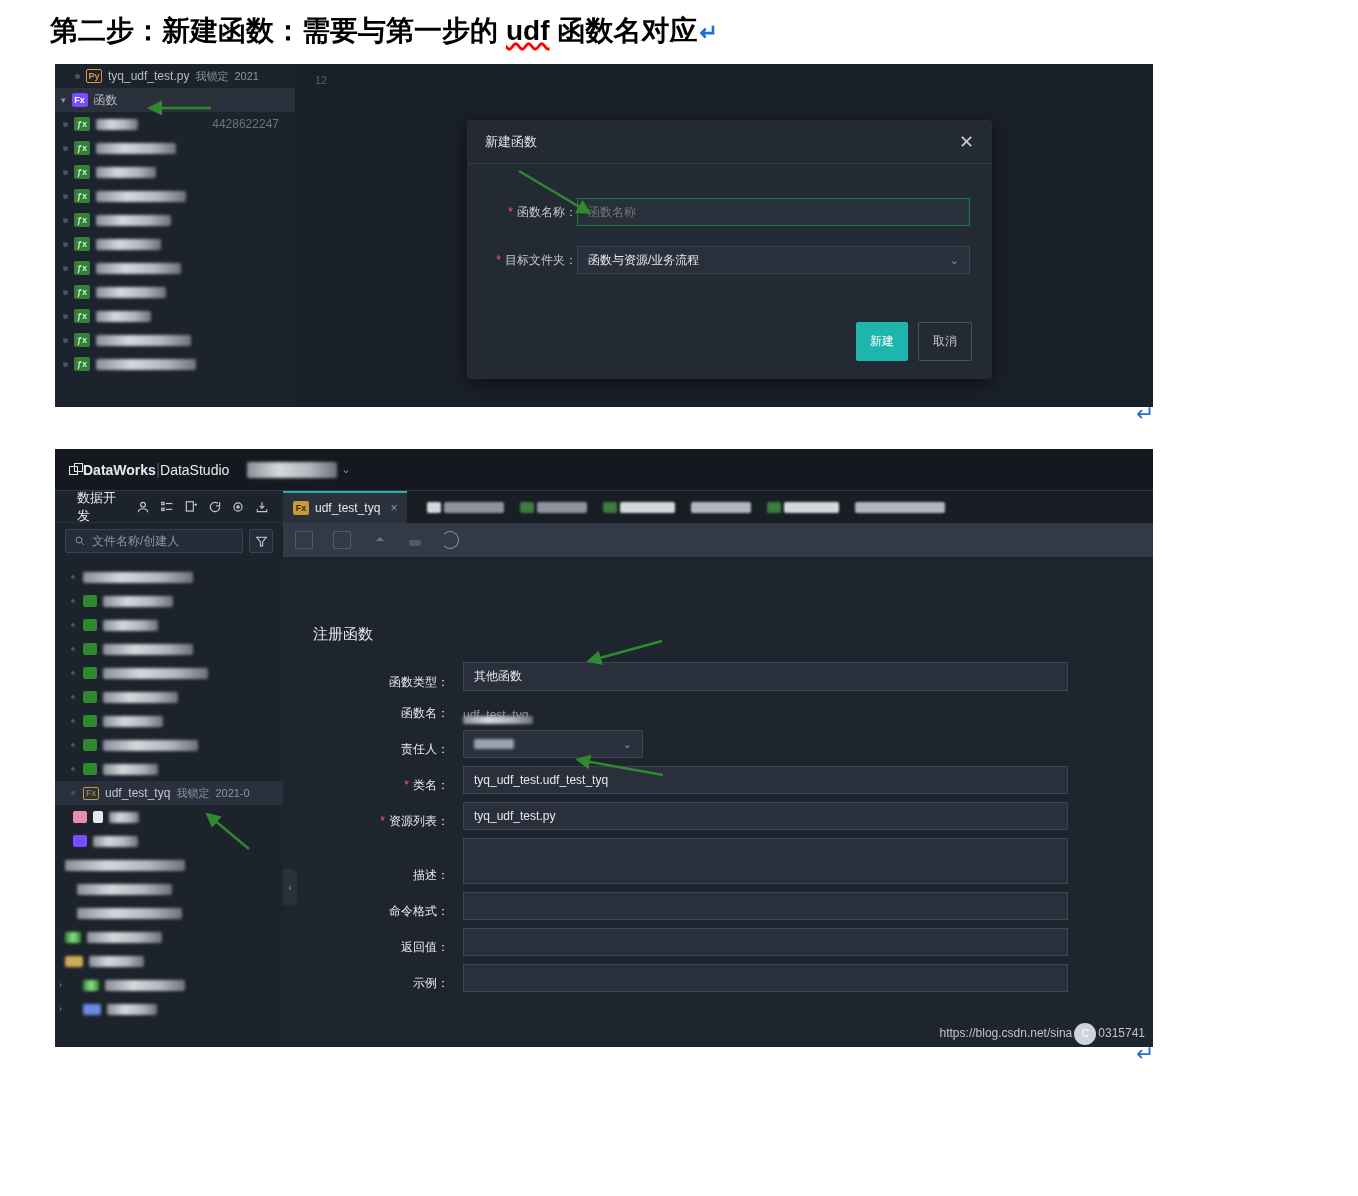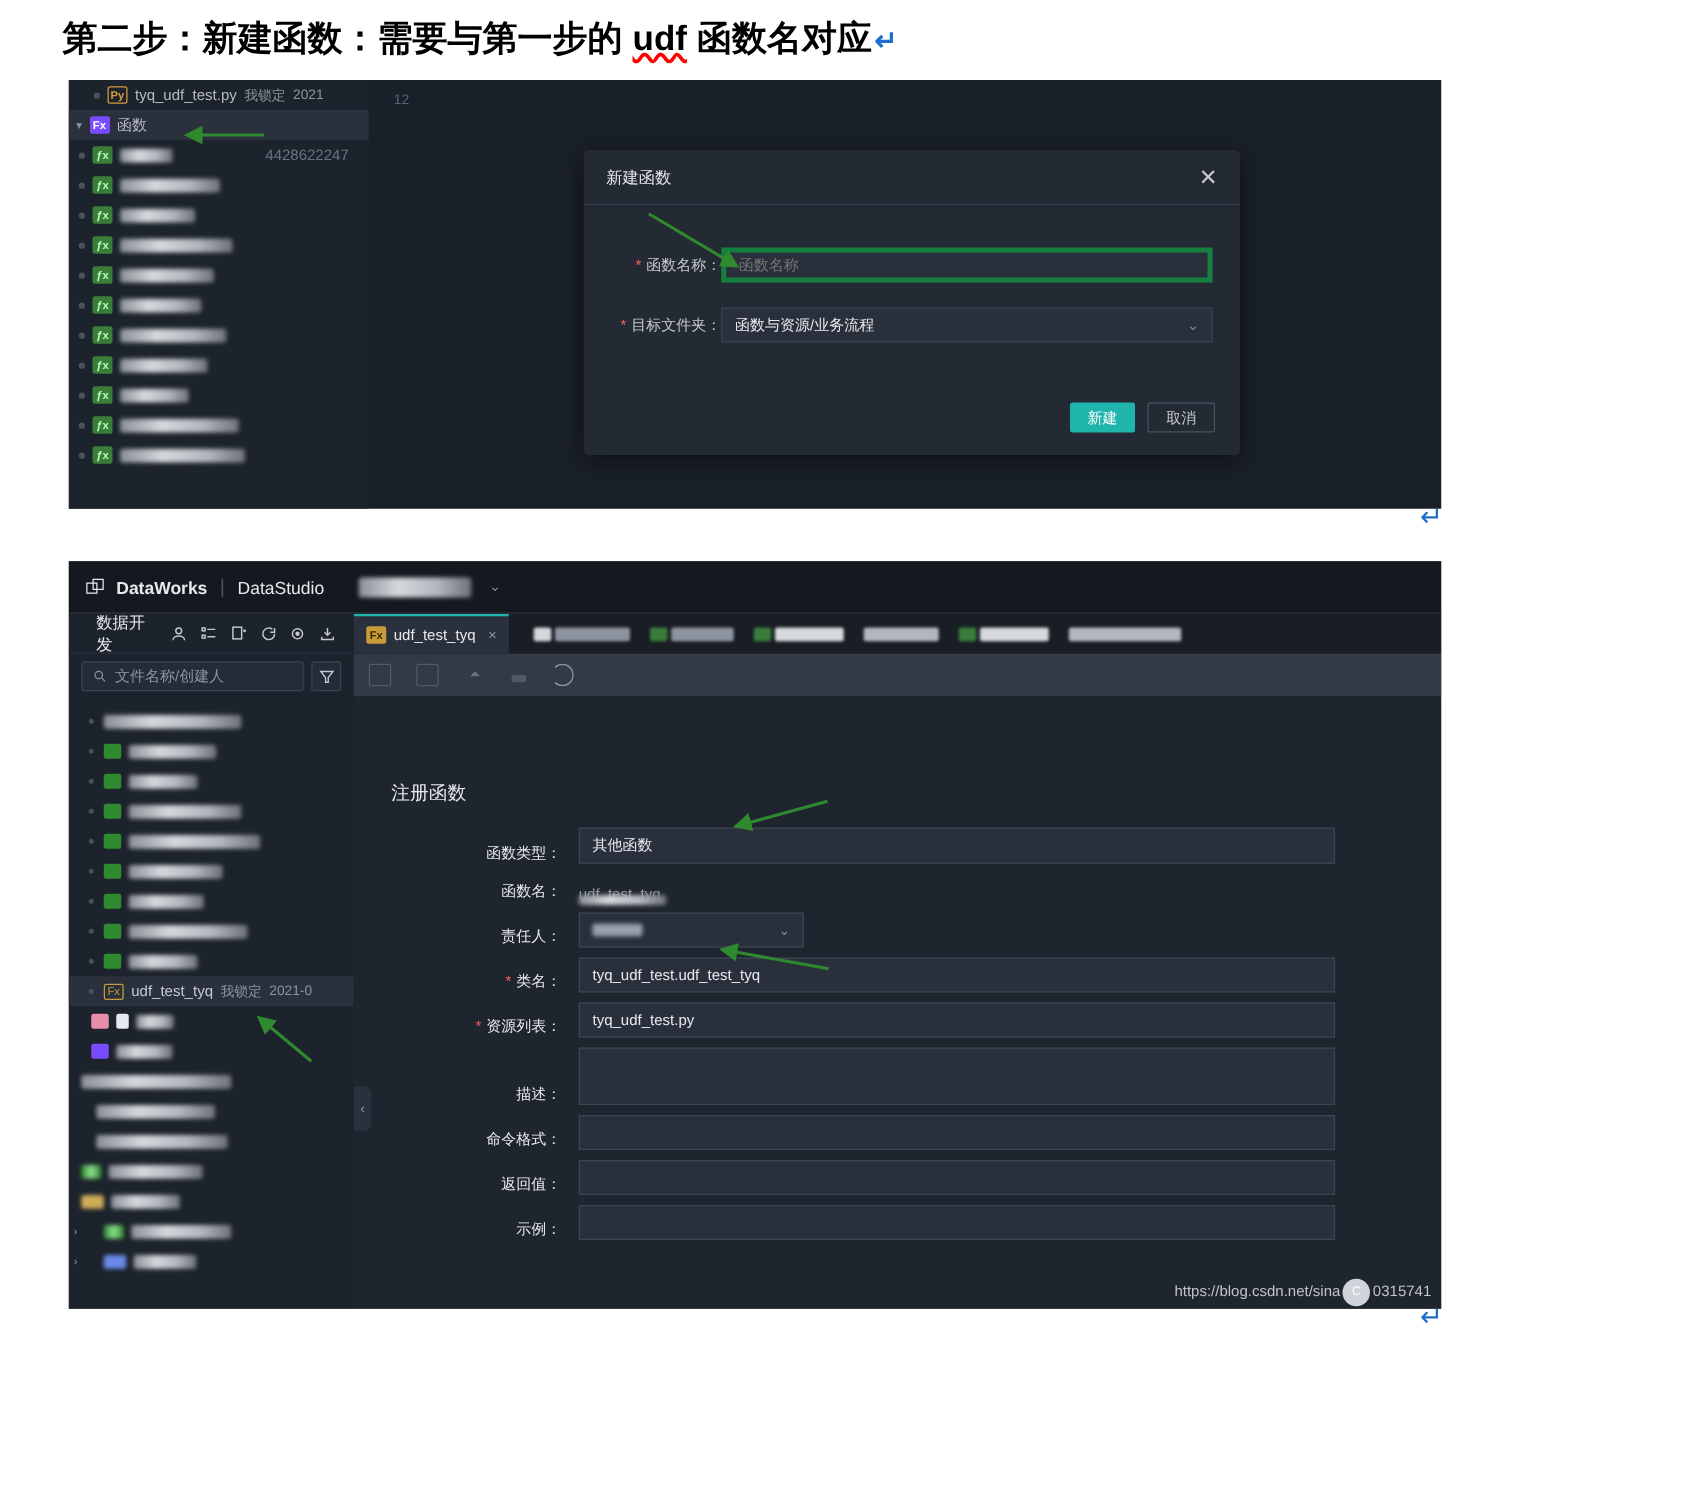--- a/index.html
+++ b/index.html
@@ -32,30 +32,30 @@
 .arrow-g svg { overflow:visible; }
 
 
 .modal { position:absolute; left:412px; top:56px; width:525px; background:#242a34; border-radius:4px; box-shadow:0 4px 20px rgba(0,0,0,.5); }
 .modal .mhead { display:flex; align-items:center; height:44px; padding:0 18px; border-bottom:1px solid #333a46; color:#e6e9ee; font-size:13px; }
 .modal .mhead .close { margin-left:auto; color:#c3c8d1; font-size:18px; cursor:pointer; }
 .modal .mbody { padding:34px 22px 18px; }
 .modal .mrow { display:flex; align-items:center; margin-bottom:20px; font-size:12px; }
 .modal .mlabel { width:88px; text-align:right; color:#c3c8d1; }
 .modal .mlabel .req { color:#f25e5e; margin-right:4px; }
-.modal .minput { flex:1; height:28px; background:#2a303b; border:4px solid #15803d; color:#8e949f; padding:0 10px; font-size:12px; outline:none; }
+.modal .minput { flex:1; height:28px; background:#2a303b; border:1px solid #15803d; color:#8e949f; padding:0 10px; font-size:12px; outline:none; }
 .modal .mselect { flex:1; height:28px; background:#2a303b; border:1px solid #3a4150; color:#e6e9ee; padding:0 10px; display:flex; align-items:center; position:relative; }
 .modal .mselect .chev { position:absolute; right:10px; color:#8e949f; font-size:11px; }
 .modal .mfoot { padding:10px 20px 18px; display:flex; justify-content:flex-end; gap:10px; }
-.modal .btn { height:24px; padding:0 14px; font-size:12px; border-radius:2px; cursor:pointer; display:flex; align-items:center; }
+.modal .btn { height:39px; padding:0 14px; font-size:12px; border-radius:2px; cursor:pointer; display:flex; align-items:center; }
 .modal .btn-primary { background:#1fb5ac; color:#fff; border:none; }
 .modal .btn-secondary { background:transparent; color:#c3c8d1; border:1px solid #4a515e; }
 
 
-.p2head { height:42px; background:#15191f; display:flex; align-items:center; padding:0 14px; gap:10px; border-bottom:1px solid #333a46; }
+.p2head { height:42px; background:#15191f; display:flex; align-items:center; padding:0 14px; border-bottom:1px solid #333a46; }
 .logo-cube { width:14px; height:14px; position:relative; }
 .logo-cube:before,.logo-cube:after{content:'';position:absolute;width:7px;height:7px;border:1.5px solid #e6e9ee;}
 .logo-cube:before{left:0;top:3px;} .logo-cube:after{left:5px;top:0;}
 .p2head .brand { color:#e6e9ee; font-size:14px; font-weight:600; }
 .p2head .divider { color:#4b515c; }
 .p2head .sub { color:#e6e9ee; font-size:14px; }
 .p2head .projblur { width:90px; height:16px; }
 .p2head .chev { color:#8e949f; font-size:11px; margin-left:4px; }
 
 

